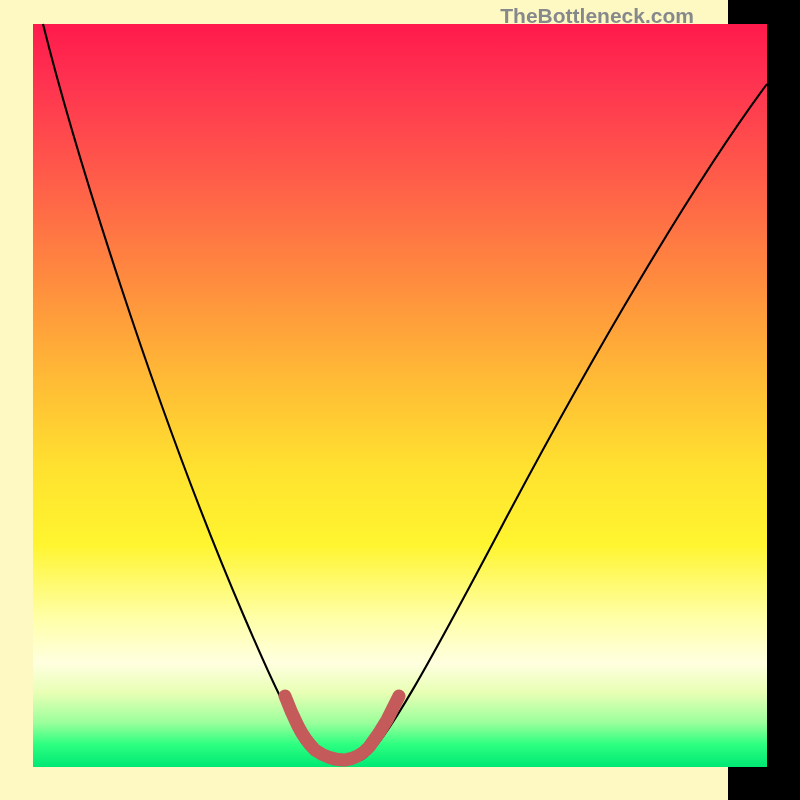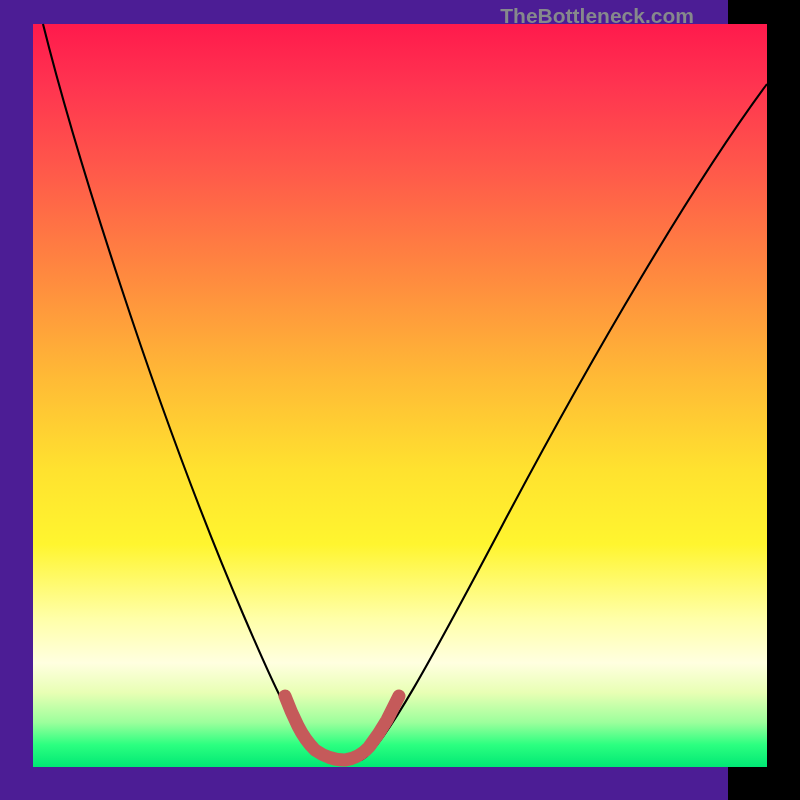--- a/index.html
+++ b/index.html
@@ -1,16 +1,16 @@
 <!DOCTYPE html>
 <html><head>
 <meta charset="utf-8">
 <style>
   html,body{margin:0;padding:0;width:800px;height:800px;background:#000;overflow:hidden}
-  .frame{position:absolute;left:0;top:0;width:728px;height:800px;background:#4c1d95}
+  .frame{position:absolute;left:0;top:0;width:728px;height:800px;background:#fef9c3}
   .plot{position:absolute;left:33px;top:24px;width:734px;height:743px;
         background:linear-gradient(to bottom,
           #ff1a4c 0%,
           #ff3350 8%,
           #ff5a4a 20%,
           #ff8a3f 34%,
           #ffb836 47%,
           #ffe22f 60%,
           #fff52f 70%,
           #ffffa8 80%,

